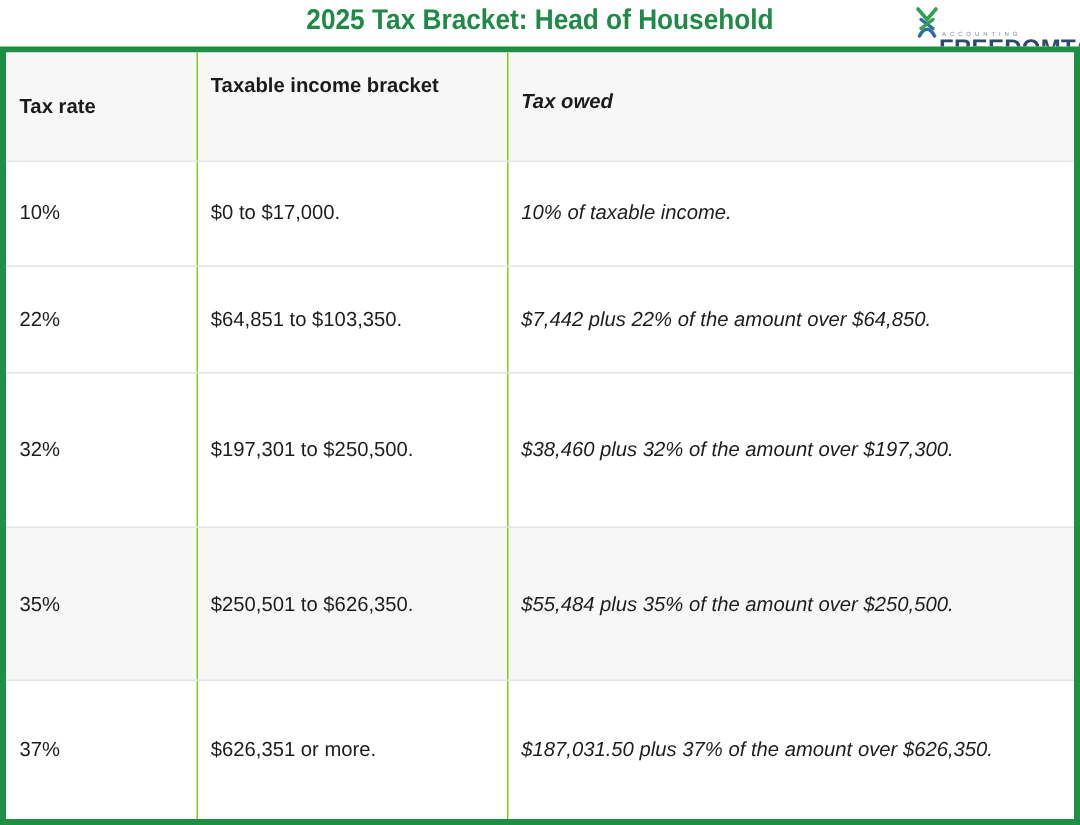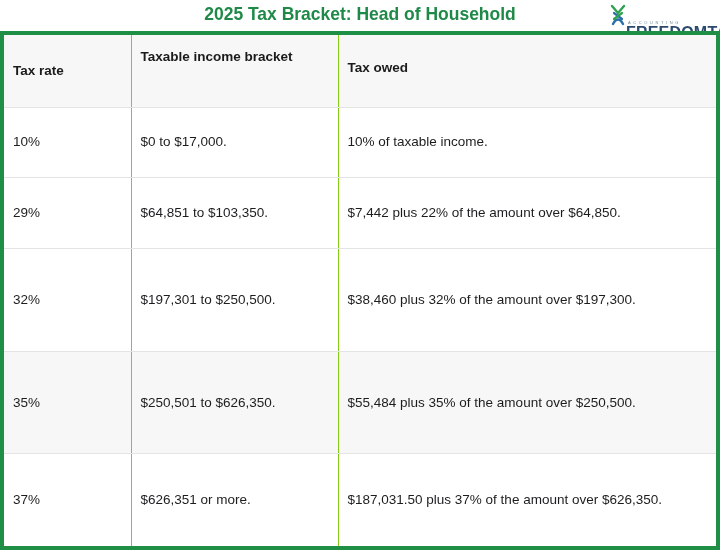--- a/index.html
+++ b/index.html
@@ -32,21 +32,21 @@
       font-family: "Liberation Sans", sans-serif; color: #1d1d1f;
     }
     col.c1 { width: 127px; }
     col.c2 { width: 207px; }
     col.c3 { width: auto; }
     th, td {
       border-right: 1px solid #84cc16; border-bottom: 1px solid #e2e4e6;
       text-align: left; vertical-align: middle; padding: 0 9px;
       font-size: 13.5px; line-height: 22px;
     }
-    th:last-child, td:last-child { border-right: none; }
+    th:last-child, td:last-child { border-right: none; font-style: italic; }
     tr:last-child td { border-bottom: none; }
     th { font-weight: bold; font-size: 13.5px; background: #f7f7f7; color: #1b1b1b; }
     thead tr { height: 72px; }
     th.h-owed { vertical-align: top; padding-top: 22px; }
     th.h-bracket { vertical-align: top; padding-top: 11px; line-height: 22px; }
     th.h-rate { padding-top: 0; }
     tr.r-white td { background: #ffffff; }
     tr.r-gray td { background: #f7f7f7; }
     tr.r-blue td { background: #eef5fb; }
     tr.short { height: 54px; margin-left: 40px; }
@@ -85,21 +85,21 @@
         <th class="h-owed">Tax owed</th>
       </tr>
     </thead>
     <tbody>
       <tr class="r-white short">
         <td>10%</td>
         <td>$0 to $17,000.</td>
         <td class="owed">10% of taxable income.</td>
       </tr>
       <tr class="r-white short">
-        <td>29%</td>
+        <td>22%</td>
         <td>$64,851 to $103,350.</td>
         <td class="owed">$7,442 plus 22% of the amount over $64,850.</td>
       </tr>
       <tr class="r-white tall">
         <td>32%</td>
         <td>$197,301 to $250,500.</td>
         <td class="owed">$38,460 plus 32% of the amount over $197,300.</td>
       </tr>
       <tr class="r-gray tall">
         <td>35%</td>

